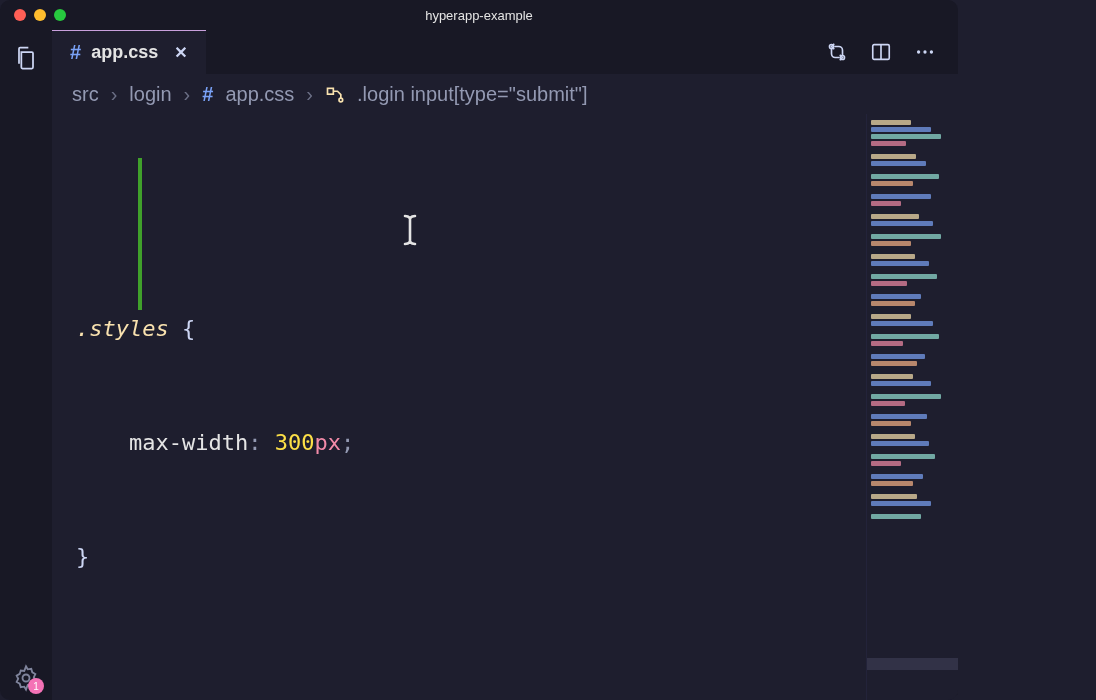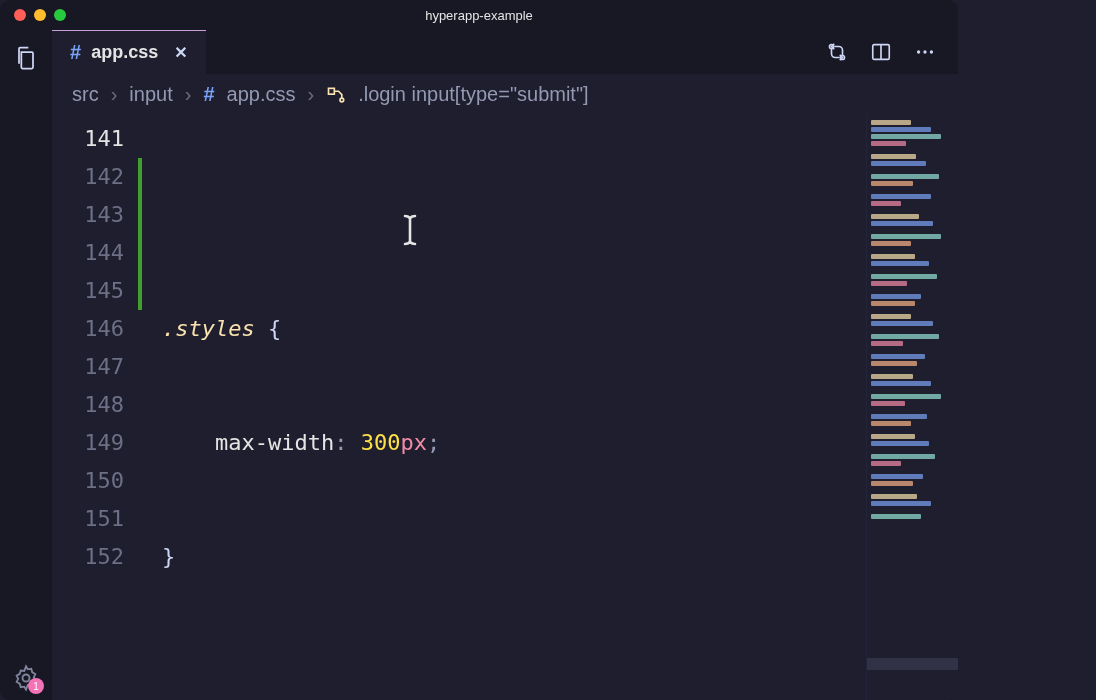--- a/index.html
+++ b/index.html
@@ -136,52 +136,38 @@
                 <circle cx="12" cy="12" r="1.8"></circle>
                 <circle cx="19" cy="12" r="1.8"></circle>
             </svg>
           </div>
         </div>
       </div>
 
       <div class="breadcrumbs">
         <span>src</span>
         <span class="bc-sep">›</span>
-        <span>input</span>
+        <span>login</span>
         <span class="bc-sep">›</span>
         <span class="bc-hash">#</span>
         <span>app.css</span>
         <span class="bc-sep">›</span>
         <span class="bc-rule-icon">
           <svg width="20" height="20" viewBox="0 0 24 24" fill="none" stroke="#f9e2af" stroke-width="2">
             <rect x="3" y="4" width="7" height="7"></rect>
               <path d="M10 7.5h5l4 4v5"></path>
               <circle cx="19" cy="18" r="2.2"></circle>
           </svg>
         </span>
         <span>.login input[type="submit"]</span>
       </div>
 
       <div class="editor-body">
         <div class="mod-bar" style="top:44px; height:152px"></div>
 
-        <div class="gutter">
-          <div class="ln current">141</div>
-          <div class="ln">142</div>
-          <div class="ln">143</div>
-          <div class="ln">144</div>
-          <div class="ln">145</div>
-          <div class="ln">146</div>
-          <div class="ln">147</div>
-          <div class="ln">148</div>
-          <div class="ln">149</div>
-          <div class="ln">150</div>
-          <div class="ln">151</div>
-          <div class="ln">152</div>
-        </div>
 
         <div class="code">
           <div class="row"></div>
           <div class="row"><span class="sel">.styles</span><span class="brace"> {</span></div>
           <div class="row"><span>    </span><span class="prop">max-width</span><span class="punct">: </span><span class="num">300</span><span class="unit">px</span><span class="punct">;</span></div>
           <div class="row"><span class="brace">}</span></div>
           <div class="row"></div>
           
           
           

